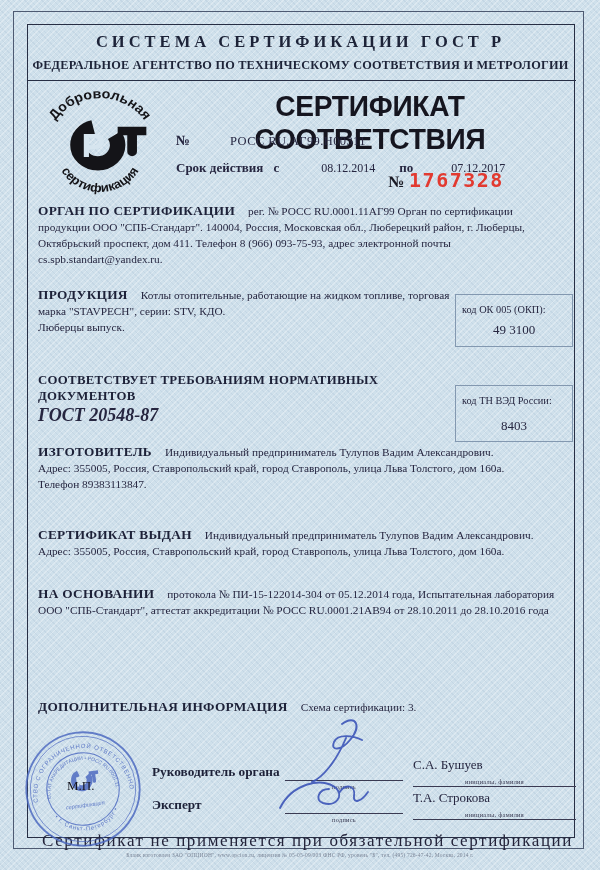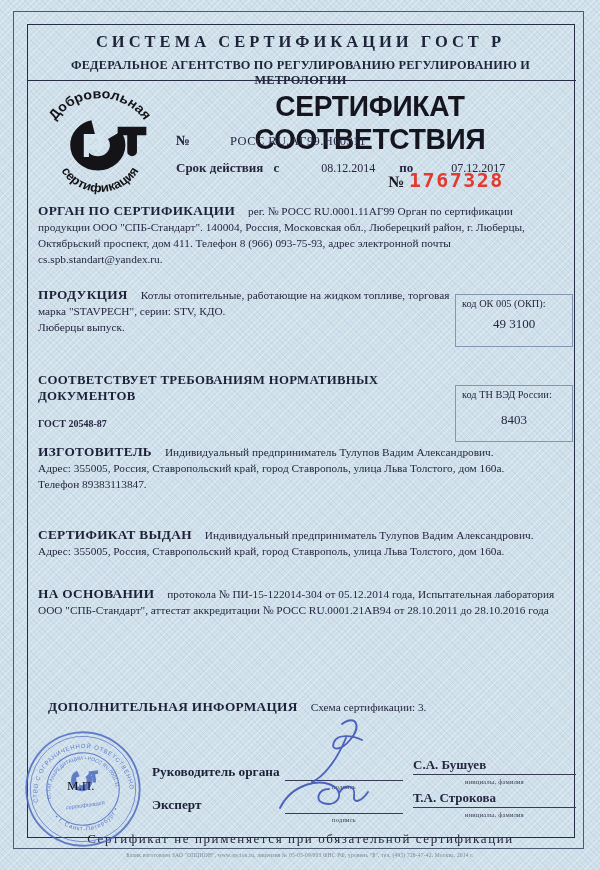--- a/index.html
+++ b/index.html
@@ -32,46 +32,46 @@
   .validity-row .c{font-weight:bold;font-size:13px;margin-left:10px;}
   .validity-row .d1{margin-left:42px;}
   .validity-row .po{font-weight:bold;font-size:13px;margin-left:24px;}
   .validity-row .d2{margin-left:38px;}
   .serial{position:absolute;left:388px;top:168px;}
   .serial .n{font-weight:bold;font-size:16px;color:#1a1a24;}
   .serial .digits{font-family:"DejaVu Sans Mono",monospace;font-weight:bold;font-size:20px;
       color:#e23a30;letter-spacing:1.5px;margin-left:5px;}
   .sec{position:absolute;font-size:11.3px;line-height:16px;}
   .sec .sec-label{font-weight:bold;font-size:13.3px;letter-spacing:.3px;color:#1d2138;margin-right:13px;}
-  .code-box{position:absolute;border:1px solid #8398b0;padding:3px 6px;box-sizing:border-box;}
+  .code-box{position:absolute;border:1px solid #8398b0;padding:9px 6px;box-sizing:border-box;}
   .code-box .cl{font-size:10.3px;}
   .code-box .cv{font-size:13px;text-align:center;margin-top:7px;}
   .sig-label{position:absolute;font-weight:bold;font-size:13.3px;color:#1d2138;}
   .sig-line{position:absolute;border-bottom:1px solid #3a3a52;height:0;}
   .tiny{position:absolute;font-size:6.3px;color:#3a3a52;text-align:center;letter-spacing:.3px;}
-  .sig-name{position:absolute;font-size:13px;border-bottom:1px solid #3a3a52;padding-bottom:1px;font-weight:bold;}
+  .sig-name{position:absolute;font-size:13px;border-bottom:1px solid #3a3a52;padding-bottom:13px;}
   .mp{position:absolute;left:67px;top:778px;font-size:13px;color:#15151f;z-index:6;}
-  .bottom-note{position:absolute;left:28px;top:831px;width:545px;text-align:center;
-      font-size:13px;letter-spacing:1.6px;color:#23233a;}
+  .bottom-note{position:absolute;left:28px;top:831px;width:545px;text-align:right;
+      font-size:17px;letter-spacing:1.6px;color:#23233a;}
   .print-footer{position:absolute;left:0;top:852px;width:600px;text-align:center;
       font-size:5.5px;color:#7c8698;letter-spacing:.2px;}
   .stamp{position:absolute;left:24px;top:730px;width:118px;height:118px;z-index:5;
       transform:rotate(-8deg);opacity:.82;}
   .signatures{position:absolute;left:268px;top:714px;width:152px;height:112px;z-index:7;}
 </style>
 </head>
 <body>
 
 <div class="page">
 
   <div class="outer-frame"></div>
   <div class="inner-frame"></div>
 
   <div class="h1">СИСТЕМА СЕРТИФИКАЦИИ ГОСТ Р</div>
-  <div class="h2">ФЕДЕРАЛЬНОЕ АГЕНТСТВО ПО РЕГУЛИРОВАНИЮ РЕГУЛИРОВАНИЮ И МЕТРОЛОГИИ</div>
+  <div class="h2">ФЕДЕРАЛЬНОЕ АГЕНТСТВО ПО ТЕХНИЧЕСКОМУ СООТВЕТСТВИЯ И МЕТРОЛОГИИ</div>
   <div class="header-rule"></div>
 
   <svg class="logo" viewBox="0 0 116 112" preserveAspectRatio="none">
     <defs>
       <path id="logoTopArc" d="M 10 60 A 48 48 0 0 1 106 60" fill="none"></path>
       <path id="logoBotArc" d="M 18 64 A 40 40 0 0 0 98 64" fill="none"></path>
     </defs>
     <text font-family="Liberation Sans, DejaVu Sans, sans-serif" font-size="13" font-weight="bold" fill="#141418">
       <textPath href="#logoTopArc" startOffset="50%" text-anchor="middle">Добровольная</textPath>
     </text>
@@ -106,21 +106,21 @@
     <div>Люберцы выпуск.</div>
   </div>
 
   <div class="code-box" style="left:455px;top:294px;width:118px;height:53px;">
     <div class="cl">код ОК 005 (ОКП):</div>
     <div class="cv">49 3100</div>
   </div>
 
   <div class="sec" style="left:38px;top:372px;width:412px;">
     <span class="sec-label" style="font-size:12.8px;margin-right:0;">СООТВЕТСТВУЕТ ТРЕБОВАНИЯМ НОРМАТИВНЫХ ДОКУМЕНТОВ</span>
-    <div style="margin-top:12px;font-weight:bold;font-size:10px;">ГОСТ 20548-87</div>
+    <div style="margin-top:3px;font-weight:bold;font-size:18px;font-style:italic;">ГОСТ 20548-87</div>
   </div>
 
   <div class="code-box" style="left:455px;top:385px;width:118px;height:57px;">
     <div class="cl">код ТН ВЭД России:</div>
     <div class="cv" style="margin-top:12px;">8403</div>
   </div>
 
   <div class="sec" style="left:38px;top:444px;width:522px;">
     <span class="sec-label">ИЗГОТОВИТЕЛЬ</span><span>Индивидуальный предприниматель Тулупов Вадим Александрович.</span>
     <div>Адрес: 355005, Россия, Ставропольский край, город Ставрополь, улица Льва Толстого, дом 160а.</div>
@@ -129,21 +129,21 @@
 
   <div class="sec" style="left:38px;top:527px;width:522px;">
     <span class="sec-label">СЕРТИФИКАТ ВЫДАН</span><span>Индивидуальный предприниматель Тулупов Вадим Александрович.</span>
     <div>Адрес: 355005, Россия, Ставропольский край, город Ставрополь, улица Льва Толстого, дом 160а.</div>
   </div>
 
   <div class="sec" style="left:38px;top:586px;width:528px;">
     <span class="sec-label">НА ОСНОВАНИИ</span><span>протокола № ПИ-15-122014-304 от 05.12.2014 года, Испытательная лаборатория ООО "СПБ-Стандарт", аттестат аккредитации № РОСС RU.0001.21АВ94 от 28.10.2011 до 28.10.2016 года</span>
   </div>
 
-  <div class="sec" style="left:48px;top:699px;width:522px;">
+  <div class="sec" style="left:38px;top:699px;width:522px;">
     <span class="sec-label">ДОПОЛНИТЕЛЬНАЯ ИНФОРМАЦИЯ</span><span>Схема сертификации: 3.</span>
   </div>
 
   <svg class="stamp" viewBox="0 0 150 150">
     <defs>
       <path id="stOutArc" d="M 16 82 A 59 59 0 1 1 134 82" fill="none"></path>
       <path id="stInTopArc" d="M 33 80 A 42 42 0 1 1 117 80" fill="none"></path>
       <path id="stInBotArc" d="M 27 80 A 48 48 0 0 0 123 80" fill="none"></path>
     </defs>
     <g stroke="#4a67c0" fill="none">

